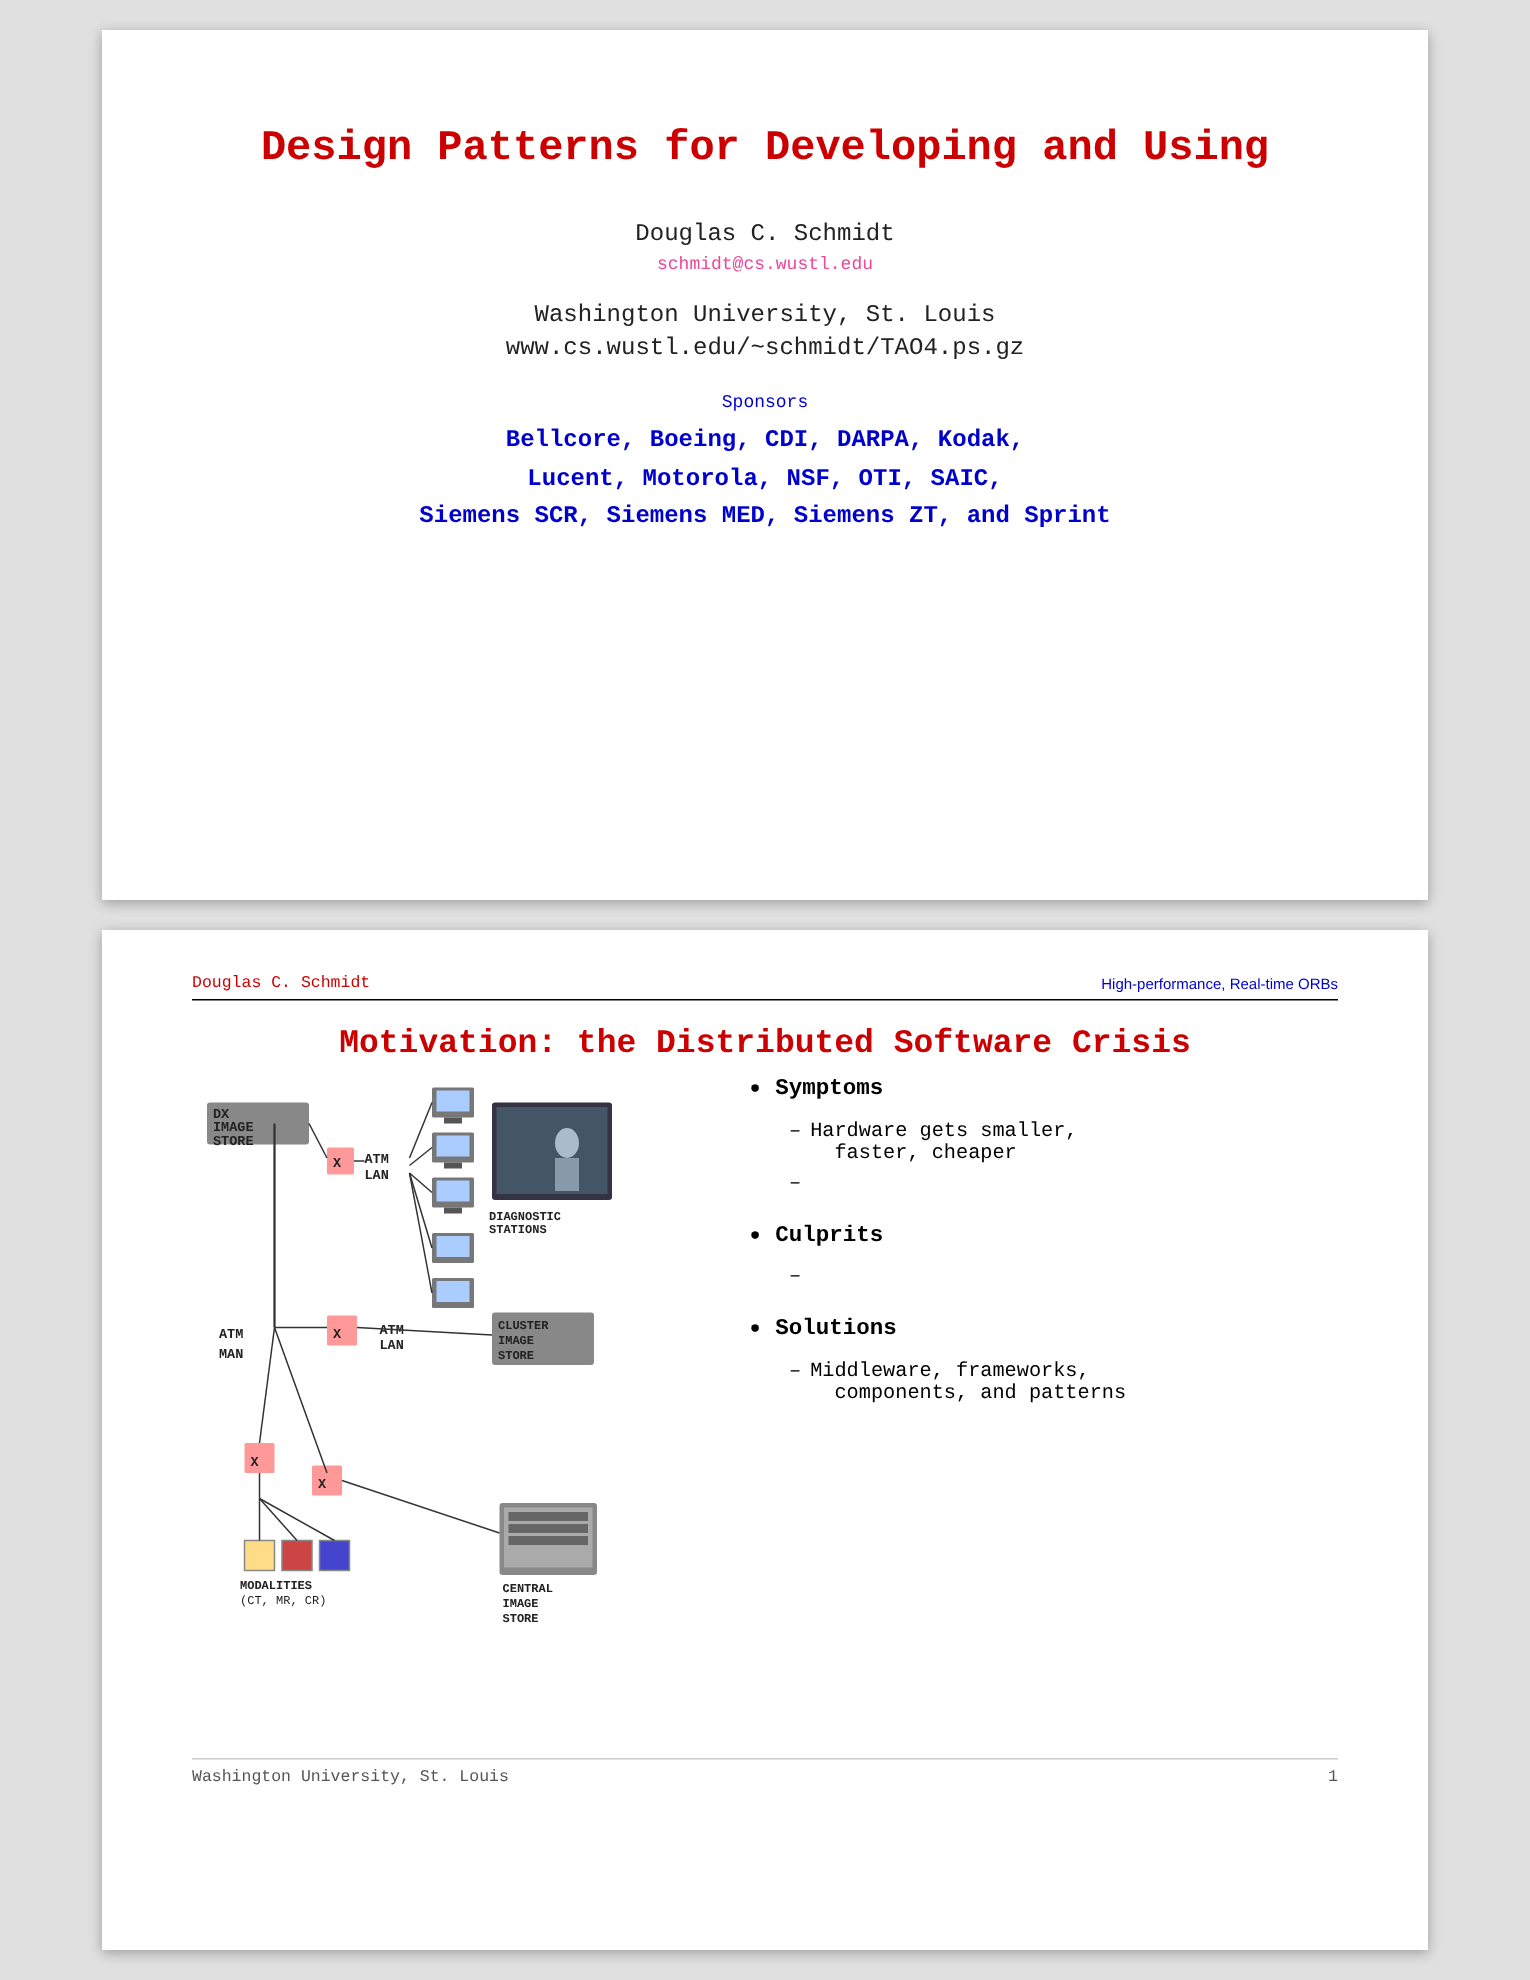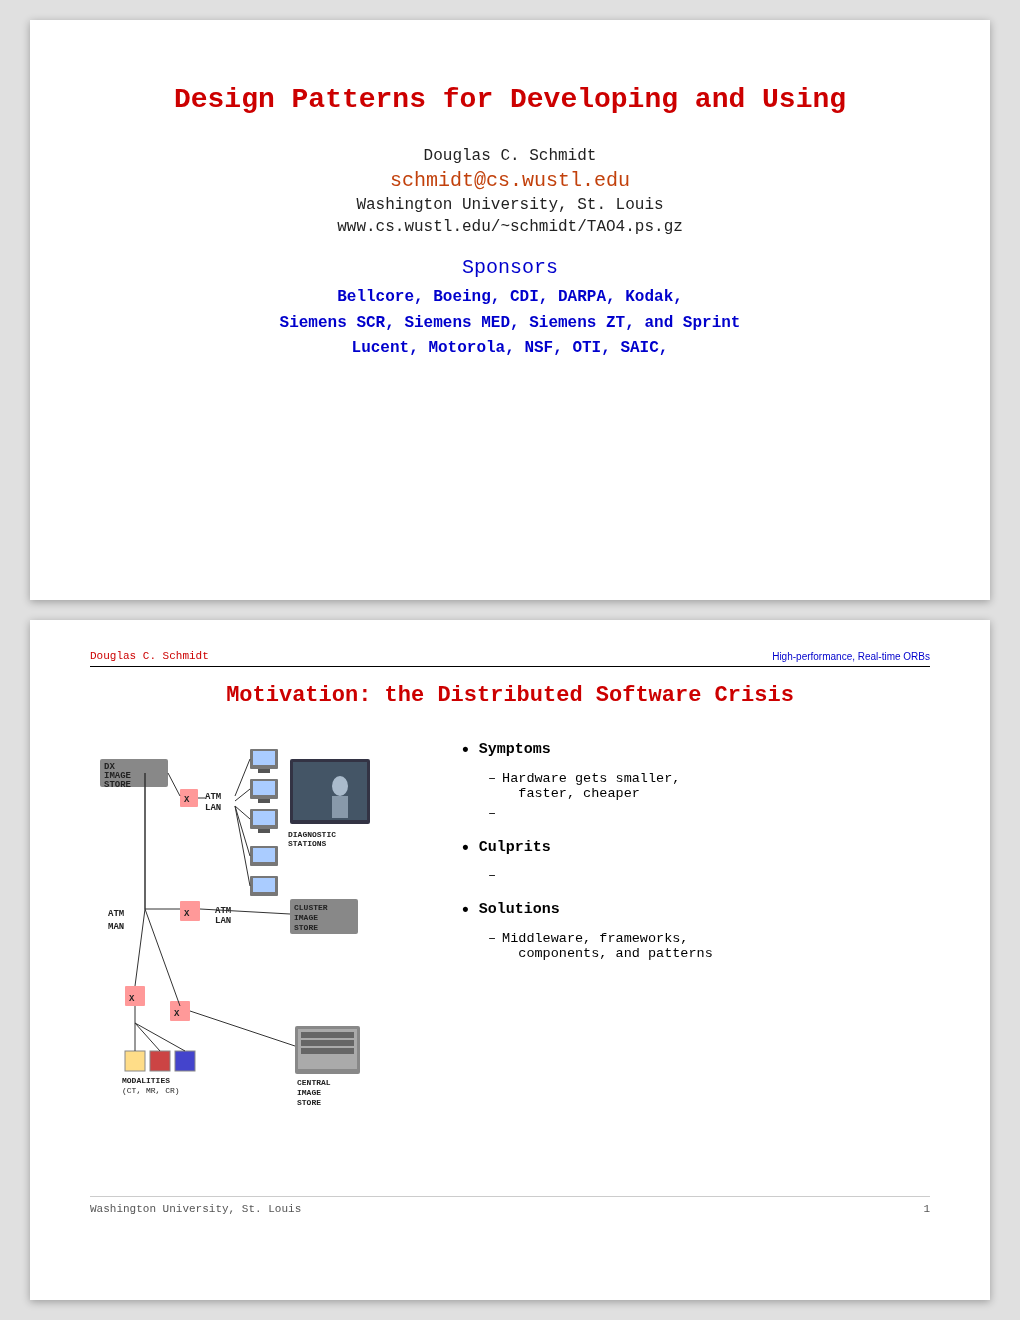--- a/index.html
+++ b/index.html
@@ -9,21 +9,21 @@
       font-family: 'Courier New', Courier, monospace;
       display: flex;
       flex-direction: column;
       align-items: center;
       padding: 20px 0;
       min-height: 1320px;
     }
 
     .page {
       background: #ffffff;
-      width: 960px;
+      width: 884px;
       min-height: 580px;
       padding: 60px 80px 40px 80px;
       box-shadow: 0 2px 8px rgba(0,0,0,0.3);
       margin-bottom: 20px;
     }
 
     
     .title-page {
       display: flex;
       flex-direction: column;
@@ -41,42 +41,42 @@
     }
 
     .author-name {
       font-size: 16px;
       color: #222;
       margin-bottom: 4px;
       font-family: 'Courier New', Courier, monospace;
     }
 
     .author-email {
-      font-size: 20px;
-      color: #c2410c;
-      margin-bottom: 4px;
+      font-size: 12px;
+      color: #ec4899;
+      margin-bottom: 18px;
       font-family: 'Courier New', Courier, monospace;
     }
 
     .institution {
       font-size: 16px;
       color: #222;
       margin-bottom: 4px;
       font-family: 'Courier New', Courier, monospace;
     }
 
     .website {
       font-size: 16px;
       color: #222;
       margin-bottom: 20px;
       font-family: 'Courier New', Courier, monospace;
     }
 
     .sponsors-label {
-      font-size: 20px;
+      font-size: 12px;
       color: #0000cc;
       margin-bottom: 6px;
       font-family: 'Courier New', Courier, monospace;
     }
 
     .sponsors-list {
       font-size: 16px;
       color: #0000cc;
       line-height: 1.6;
       font-family: 'Courier New', Courier, monospace;
@@ -109,21 +109,21 @@
       font-size: 10px;
       color: #0000cc;
       font-family: Liberation Sans, sans-serif;
     }
 
     .slide-title {
       text-align: center;
       font-size: 22px;
       font-weight: bold;
       color: #cc0000;
-      margin-bottom: 33px;
+      margin-bottom: 9px;
       font-family: 'Courier New', Courier, monospace;
     }
 
     .slide-content {
       display: flex;
       flex-direction: row;
       gap: 30px;
     }
 
     .diagram-area {
@@ -225,22 +225,22 @@
 
   <div class="author-name">Douglas C. Schmidt</div>
   <div class="author-email">schmidt@cs.wustl.edu</div>
 
   <div class="institution">Washington University, St. Louis</div>
   <div class="website">www.cs.wustl.edu/~schmidt/TAO4.ps.gz</div>
 
   <div class="sponsors-label">Sponsors</div>
   <div class="sponsors-list">
     <div>Bellcore, Boeing, CDI, DARPA, Kodak,</div>
+    <div>Lucent, Motorola, NSF, OTI, SAIC,</div>
     <div>Siemens SCR, Siemens MED, Siemens ZT, and Sprint</div>
-    <div>Lucent, Motorola, NSF, OTI, SAIC,</div>
   </div>
 </div>
 
 <div class="page slide-page">
   <div class="slide-header">
     <span class="slide-header-left">Douglas C. Schmidt</span>
     <span class="slide-header-right">High-performance, Real-time ORBs</span>
   </div>
 
   <div class="slide-title">Motivation: the Distributed Software Crisis</div>

